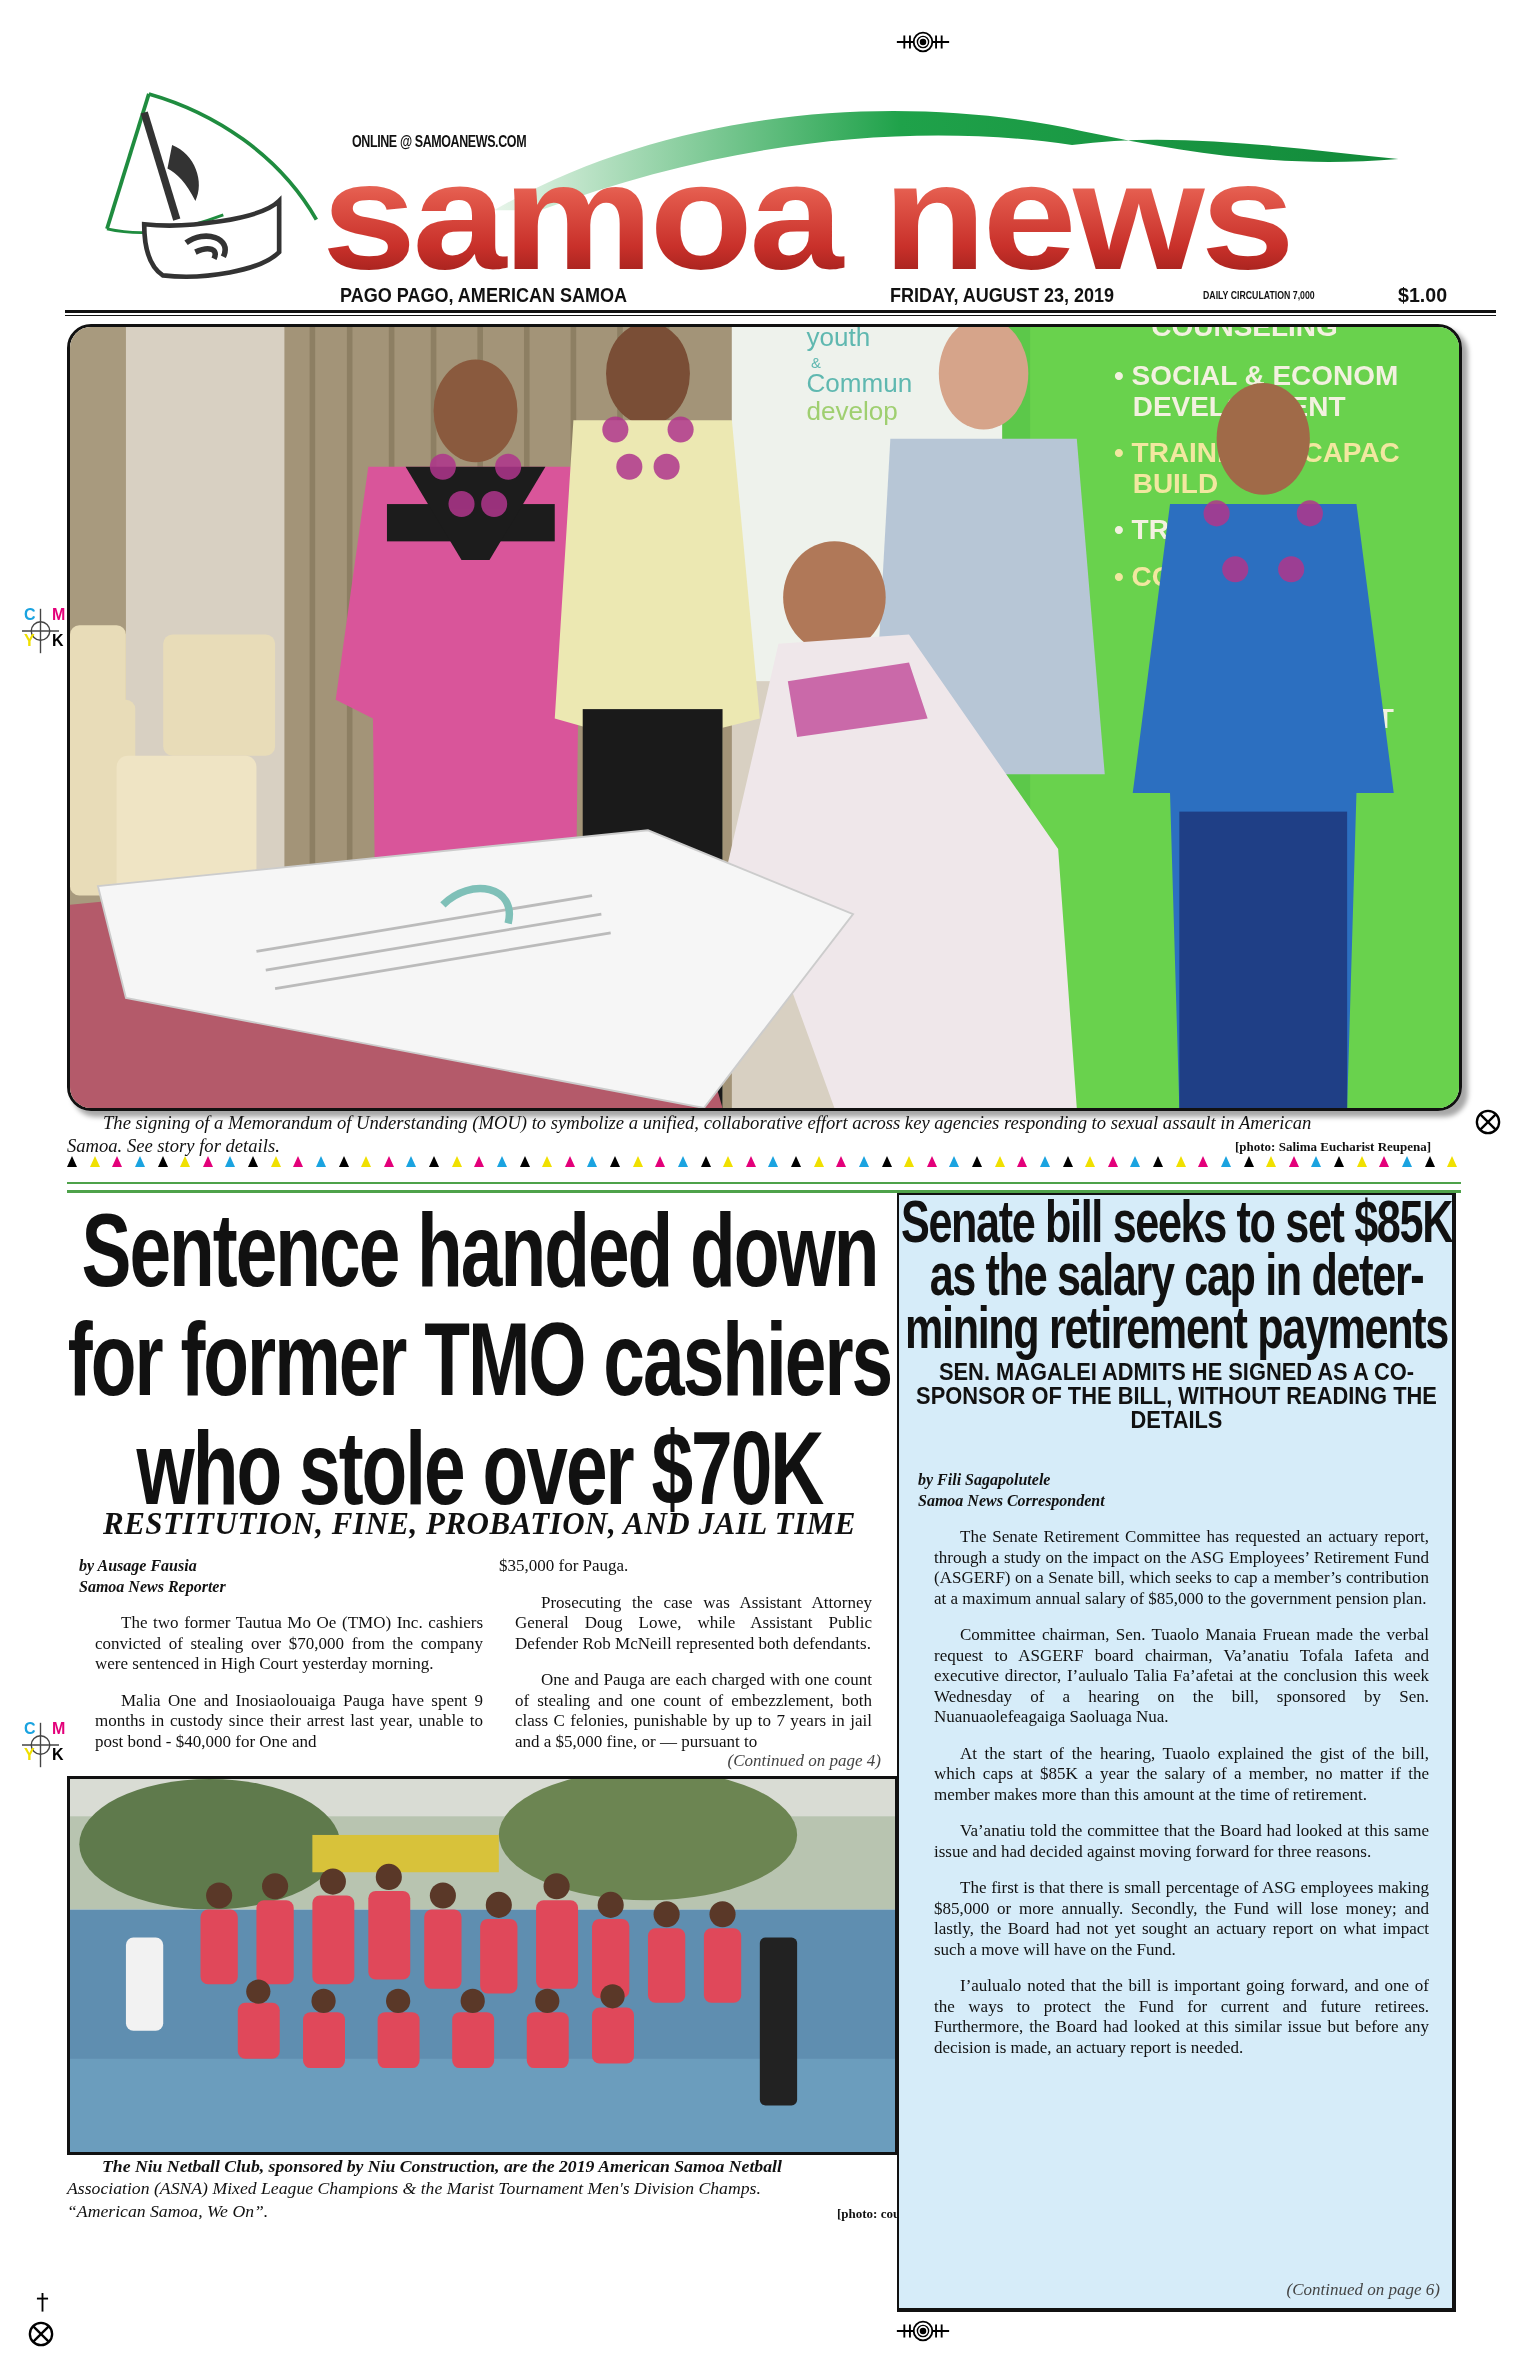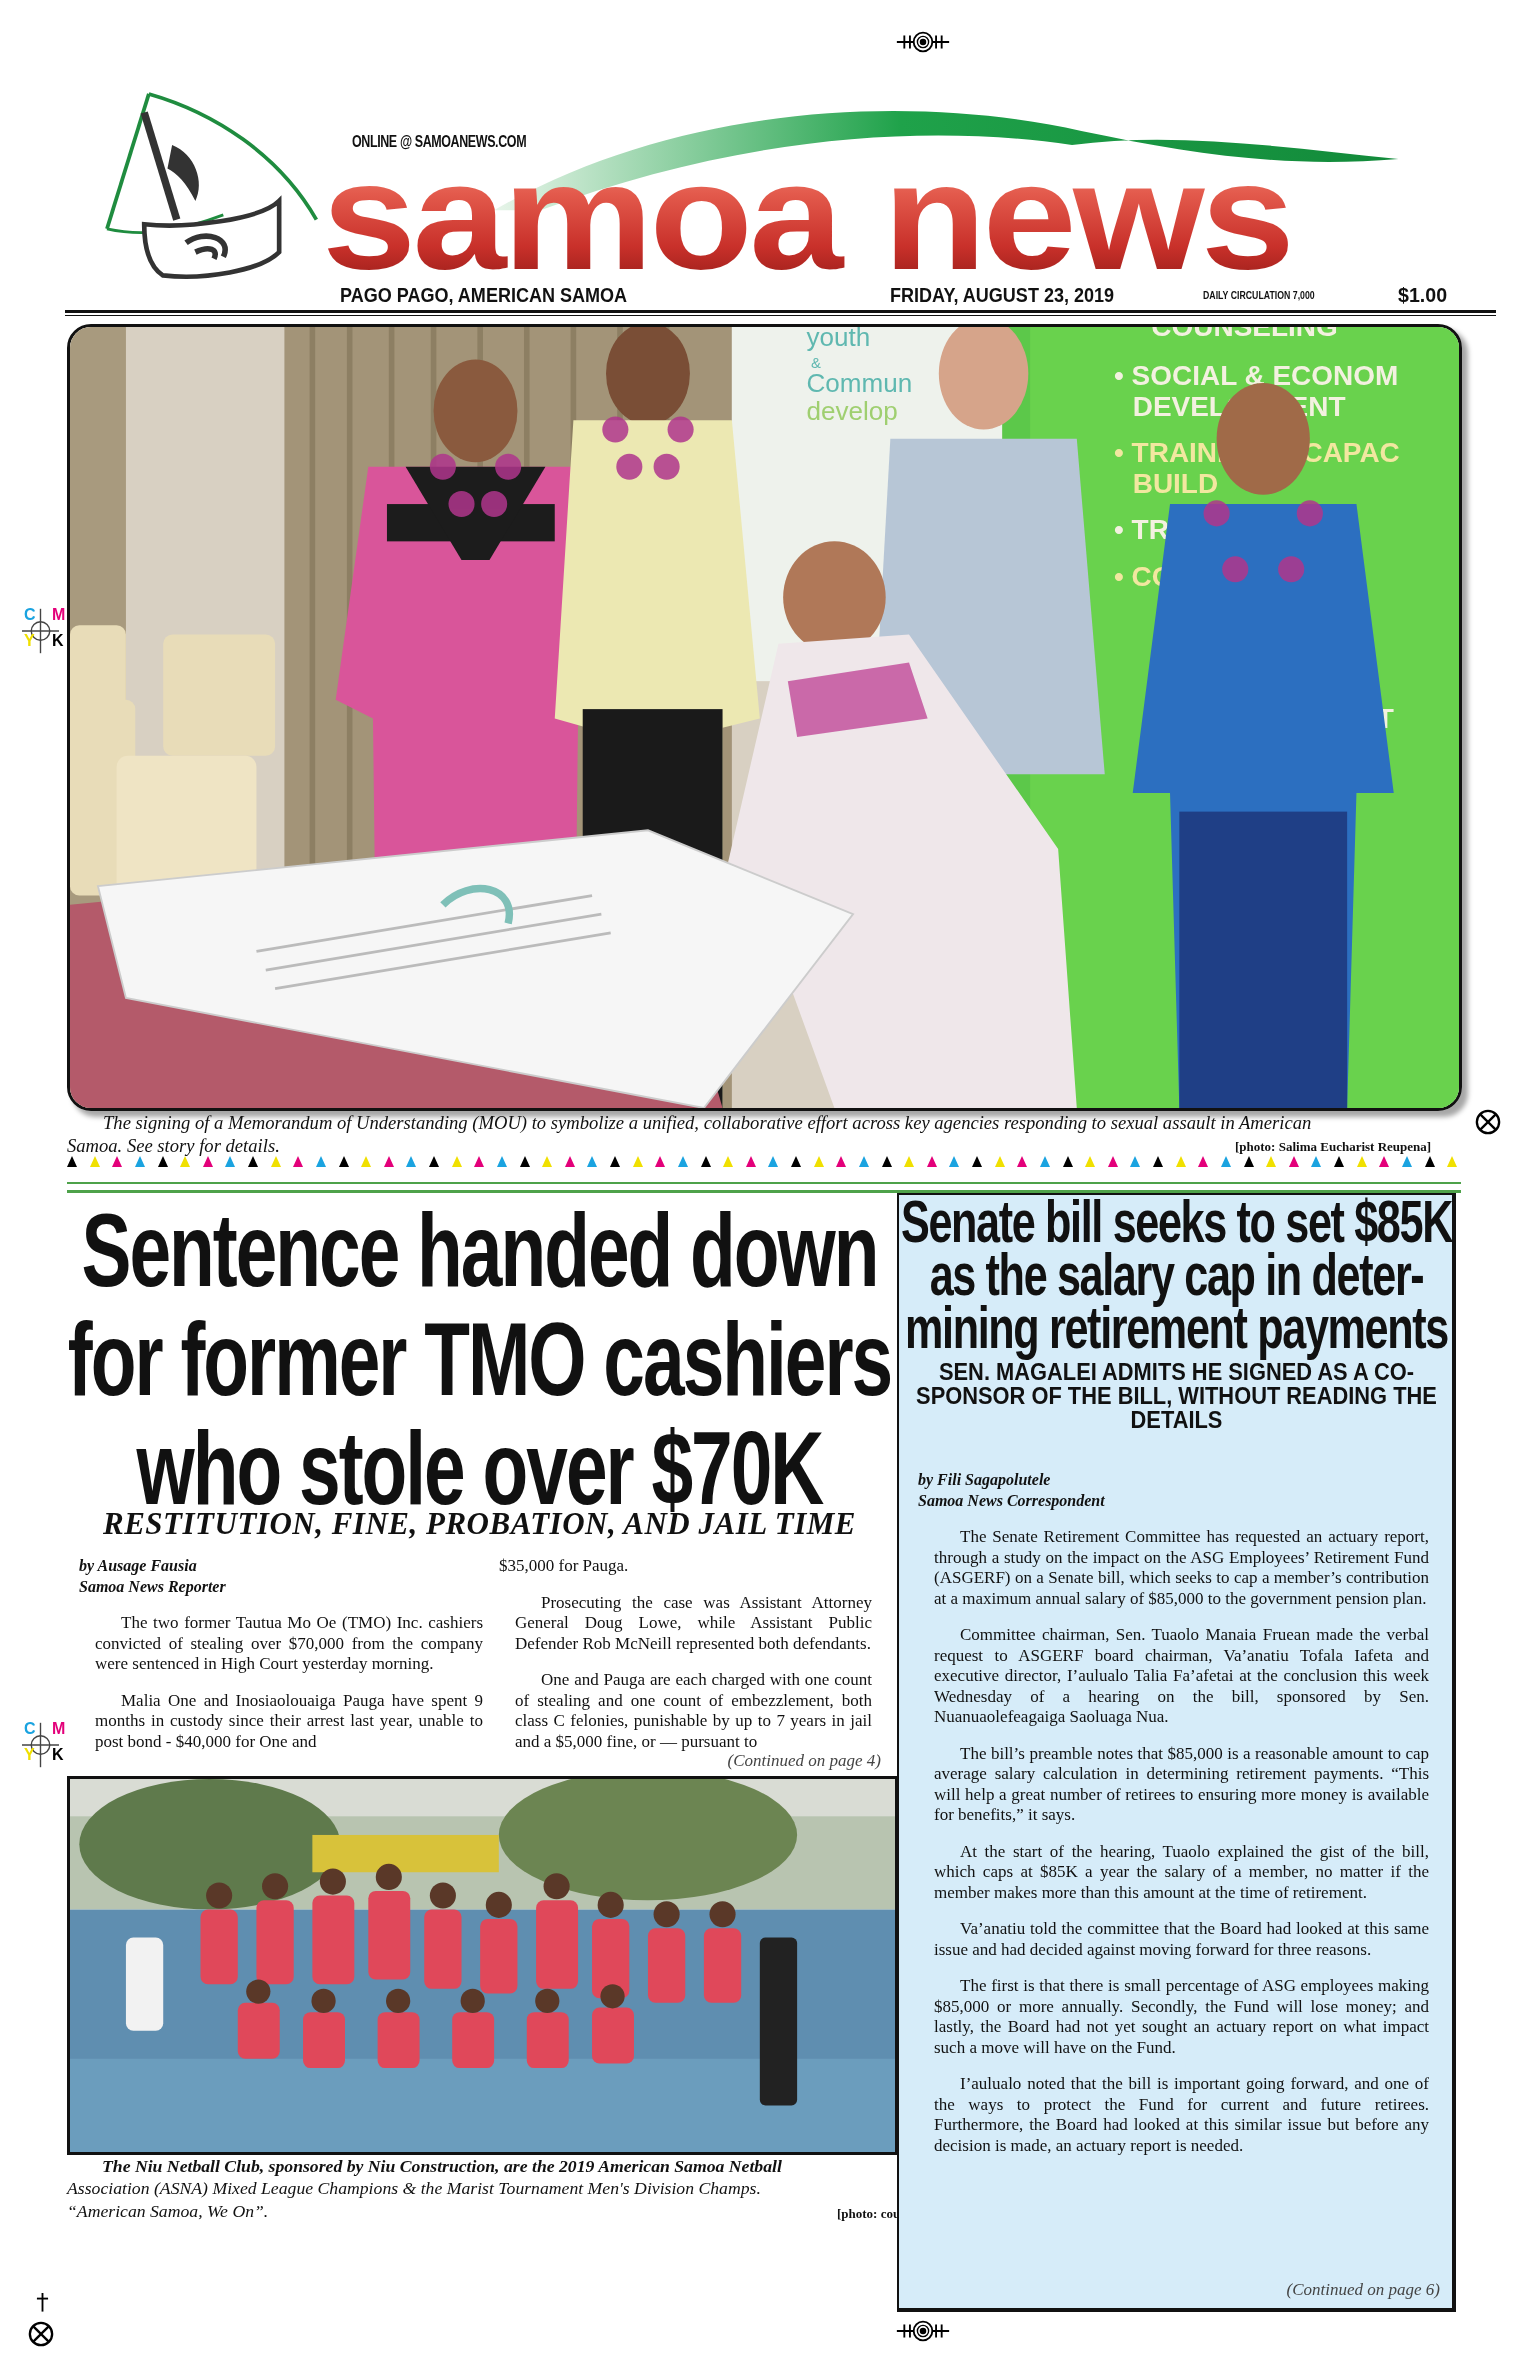--- a/index.html
+++ b/index.html
@@ -402,20 +402,19 @@
   <div>Senate bill seeks to set $85K</div>
   <div>as the salary cap in deter-</div>
   <div>mining retirement payments</div>
 </div>
 <div class="abs rsub">SEN. MAGALEI ADMITS HE SIGNED AS A CO-SPONSOR OF THE BILL, WITHOUT READING THE DETAILS</div>
 <div class="abs col rbody">
   <div class="byline">by Fili Sagapolutele</div>
   <div class="byline">Samoa News Correspondent</div>
   <p>The Senate Retirement Committee has requested an actuary report, through a study on the impact on the ASG Employees’ Retirement Fund (ASGERF) on a Senate bill, which seeks to cap a member’s contribution at a maximum annual salary of $85,000 to the government pension plan.</p>
   <p>Committee chairman, Sen. Tuaolo Manaia Fruean made the verbal request to ASGERF board chairman, Va’anatiu Tofala Iafeta and executive director, I’aulualo Talia Fa’afetai at the conclusion this week Wednesday of a hearing on the bill, sponsored by Sen. Nuanuaolefeagaiga Saoluaga Nua.</p>
-  <p>The bill’s preamble notes that $85,000 is a reasonable amount to cap average salary calculation in determining retirement payments. “This will help a great number of retirees to ensuring more money is available for benefits,” it says.</p>
   <p>At the start of the hearing, Tuaolo explained the gist of the bill, which caps at $85K a year the salary of a member, no matter if the member makes more than this amount at the time of retirement.</p>
   <p>Va’anatiu told the committee that the Board had looked at this same issue and had decided against moving forward for three reasons.</p>
   <p>The first is that there is small percentage of ASG employees making $85,000 or more annually. Secondly, the Fund will lose money; and lastly, the Board had not yet sought an actuary report on what impact such a move will have on the Fund.</p>
   <p>I’aulualo noted that the bill is important going forward, and one of the ways to protect the Fund for current and future retirees. Furthermore, the Board had looked at this similar issue but before any decision is made, an actuary report is needed.</p>
 </div>
 <div class="abs cont cont-right">(Continued on page 6)</div>
 
 
 </body></html>

